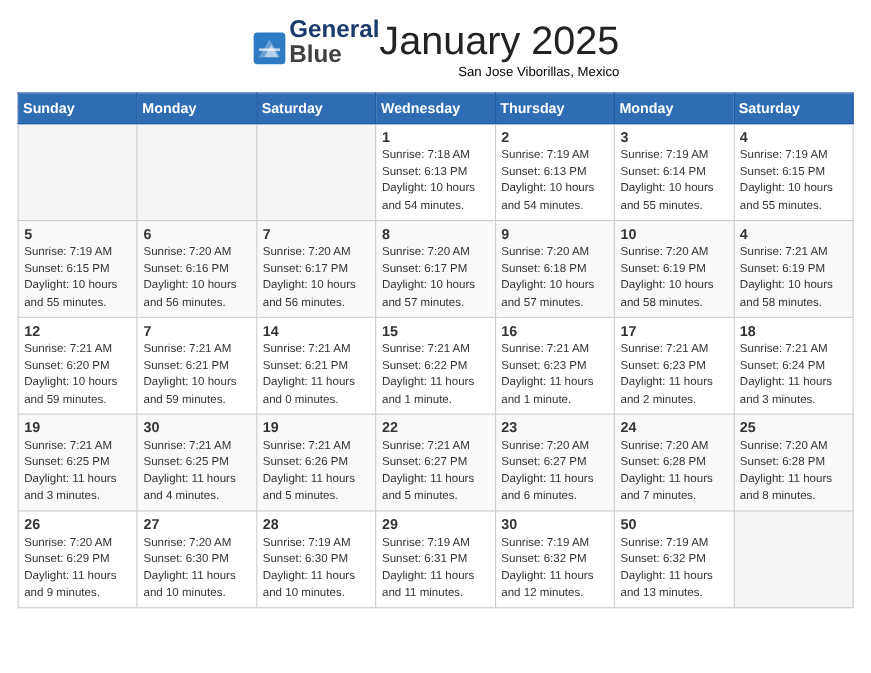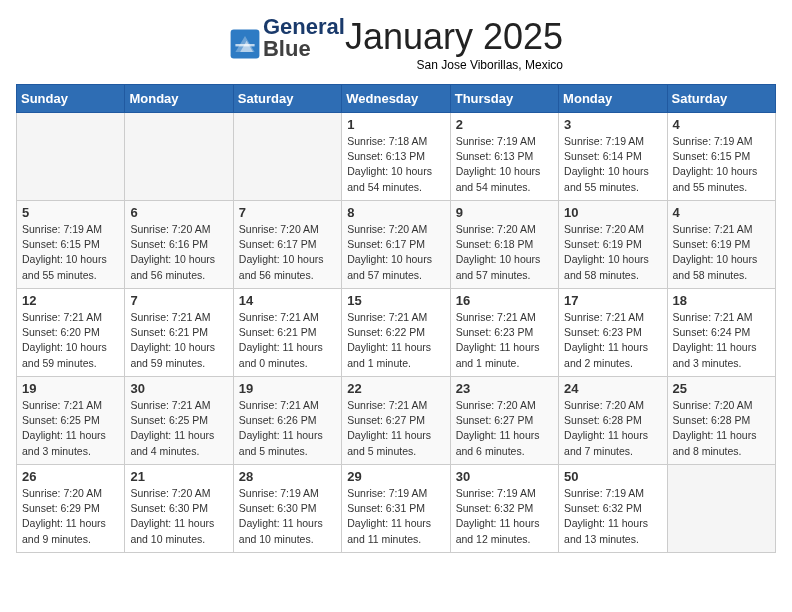--- a/index.html
+++ b/index.html
@@ -305,21 +305,21 @@
       </tr>
       <tr>
         <td>
           <div class="day-number">26</div>
           <div class="day-info" style="white-space: pre-line;">Sunrise: 7:20 AM
 Sunset: 6:29 PM
 Daylight: 11 hours
 and 9 minutes.</div>
         </td>
         <td>
-          <div class="day-number">21</div>
+          <div class="day-number">27</div>
           <div class="day-info" style="white-space: pre-line;">Sunrise: 7:20 AM
 Sunset: 6:30 PM
 Daylight: 11 hours
 and 10 minutes.</div>
         </td>
         <td>
           <div class="day-number">28</div>
           <div class="day-info" style="white-space: pre-line;">Sunrise: 7:19 AM
 Sunset: 6:30 PM
 Daylight: 11 hours

